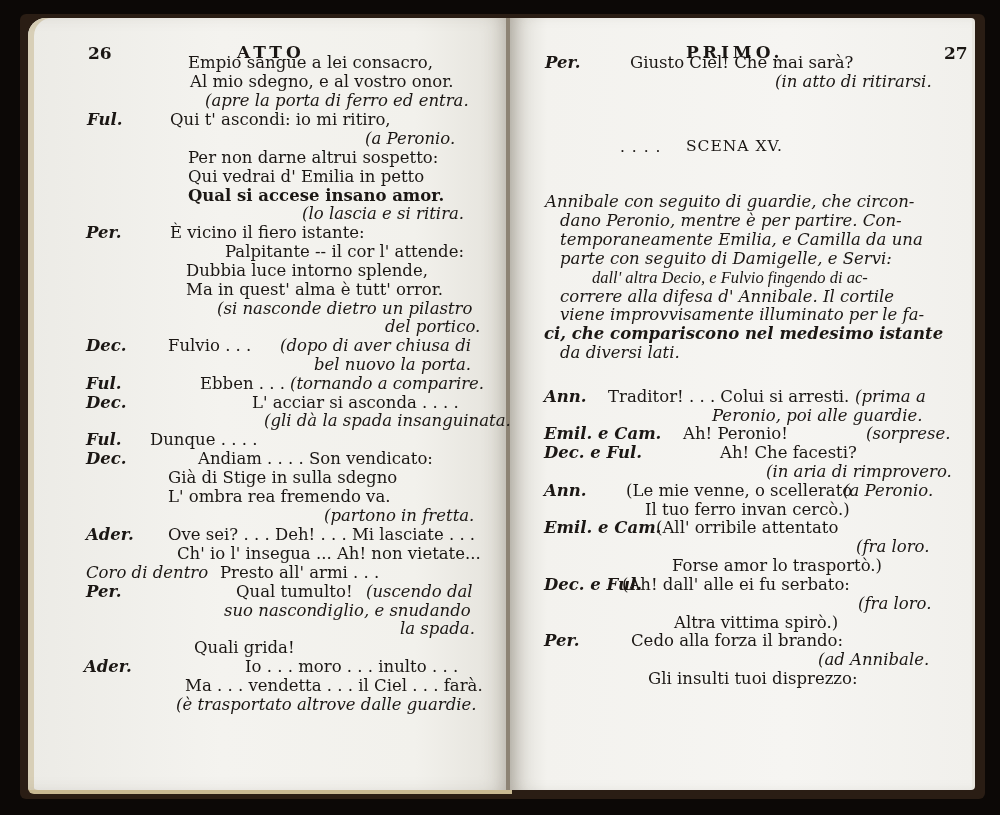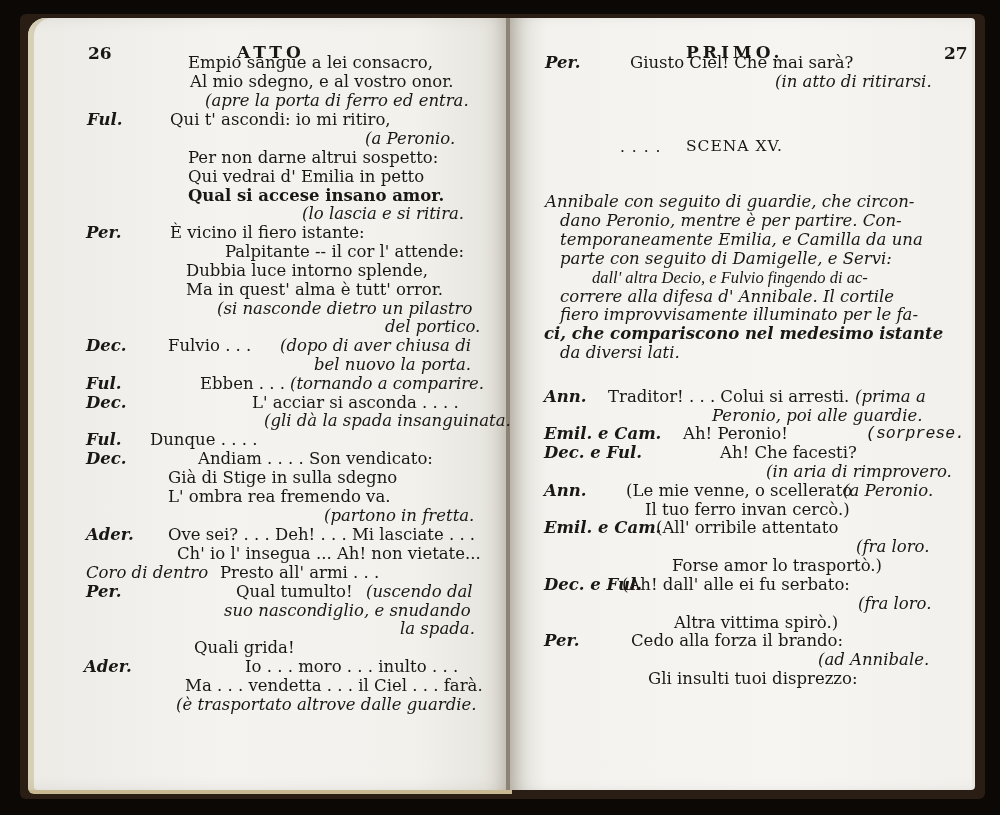--- a/index.html
+++ b/index.html
@@ -63,21 +63,21 @@
 <div class="line scene" style="left:620px;top:138px;">. . . .</div>
 <div class="line scene" style="left:686px;top:137px;">SCENA XV.</div>
 
 <div>
   <div class="line it" style="left:545px;top:193px;">Annibale con seguito di guardie,  che circon-</div>
   <div class="line it" style="left:560px;top:212px;">dano Peronio, mentre è per partire. Con-</div>
   <div class="line it" style="left:560px;top:231px;">temporaneamente Emilia, e Camilla da una</div>
   <div class="line it" style="left:560px;top:250px;">parte con seguito di Damigelle, e Servi:</div>
   <div class="line it" style="left:592px;top:269px;font-family:Liberation Serif, serif;">dall' altra Decio, e Fulvio fingendo di ac-</div>
   <div class="line it" style="left:560px;top:288px;">correre alla difesa d' Annibale. Il cortile</div>
-  <div class="line it" style="left:560px;top:306px;">fiero improvvisamente illuminato per le fa-</div>
+  <div class="line it" style="left:560px;top:306px;">viene improvvisamente illuminato per le fa-</div>
   <div class="line it" style="left:544px;top:325px;font-weight:bold;">ci, che compariscono nel medesimo istante</div>
   <div class="line it" style="left:560px;top:344px;">da diversi lati.</div>
 </div>
 
 <div id="left-lines">
     <div class="line" style="left: 188px; top: 54px;">Empio sangue a lei consacro,</div>
     <div class="line" style="left: 190px; top: 73px;">Al mio sdegno, e al vostro onor.</div>
     <div class="line it" style="left: 205px; top: 92px;">(apre la porta di ferro ed entra.</div>
     <div class="line" style="left: 170px; top: 111px;">Qui t' ascondi: io mi ritiro,</div>
     <div class="line it" style="left: 365px; top: 130px;">(a Peronio.</div>
@@ -126,21 +126,21 @@
     <div class="line spk" style="left: 86px; top: 583px;">Per.</div>
     <div class="line spk" style="left: 84px; top: 658px;">Ader.</div>
   </div>
 <div id="right-lines">
     <div class="line" style="left: 630px; top: 54px;">Giusto Ciel! Che mai sarà?</div>
     <div class="line it" style="left: 775px; top: 73px;">(in atto di ritirarsi.</div>
     <div class="line" style="left: 608px; top: 388px;">Traditor! . . . Colui si arresti.</div>
     <div class="line it" style="left: 855px; top: 388px;">(prima a</div>
     <div class="line it" style="left: 712px; top: 407px;">Peronio, poi alle guardie.</div>
     <div class="line" style="left: 683px; top: 425px;">Ah! Peronio!</div>
-    <div class="line it" style="left: 866px; top: 425px; font-family: Liberation Mono, monospace;">(sorprese.</div>
+    <div class="line it" style="left: 866px; top: 425px;">(sorprese.</div>
     <div class="line" style="left: 720px; top: 444px;">Ah! Che facesti?</div>
     <div class="line it" style="left: 766px; top: 463px;">(in aria di rimprovero.</div>
     <div class="line" style="left: 626px; top: 482px;">(Le mie venne, o scellerato</div>
     <div class="line it" style="left: 843px; top: 482px;">(a Peronio.</div>
     <div class="line" style="left: 645px; top: 501px;">Il tuo ferro invan cercò.)</div>
     <div class="line" style="left: 656px; top: 519px;">(All' orribile attentato</div>
     <div class="line it" style="left: 856px; top: 538px;">(fra loro.</div>
     <div class="line" style="left: 672px; top: 557px;">Forse amor lo trasportò.)</div>
     <div class="line" style="left: 622px; top: 576px;">(Ah! dall' alle ei fu serbato:</div>
     <div class="line it" style="left: 858px; top: 595px;">(fra loro.</div>

